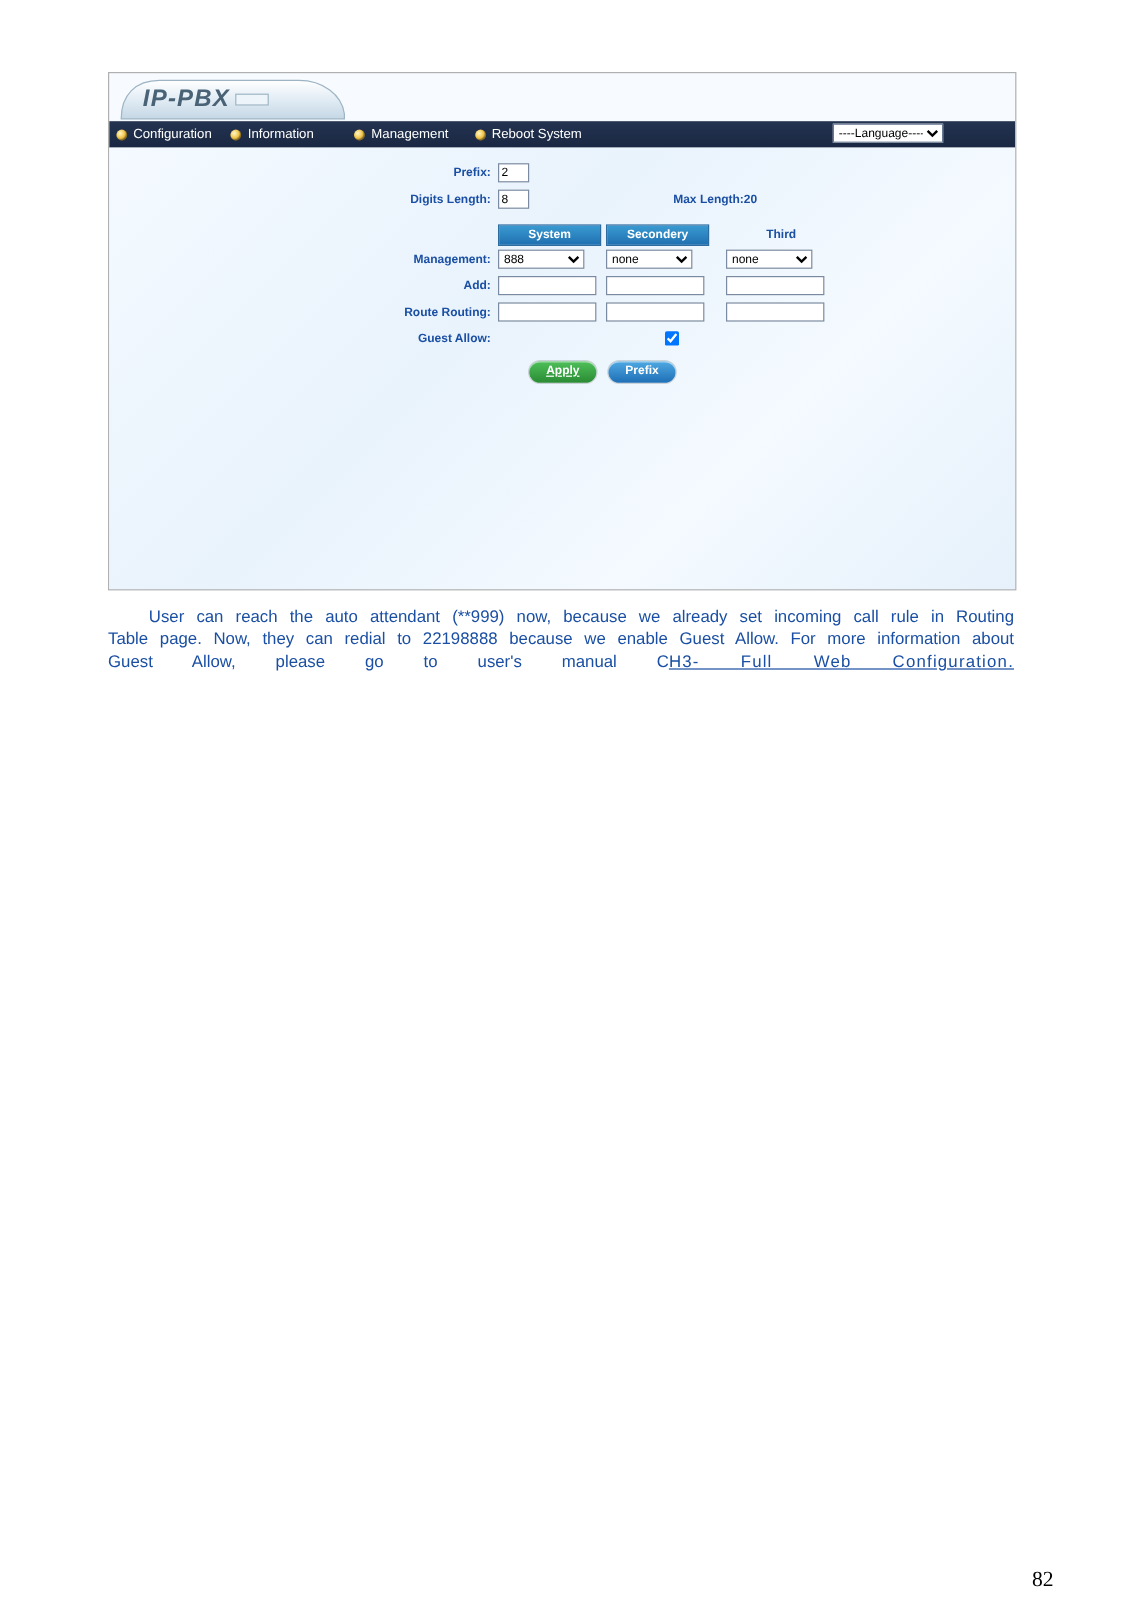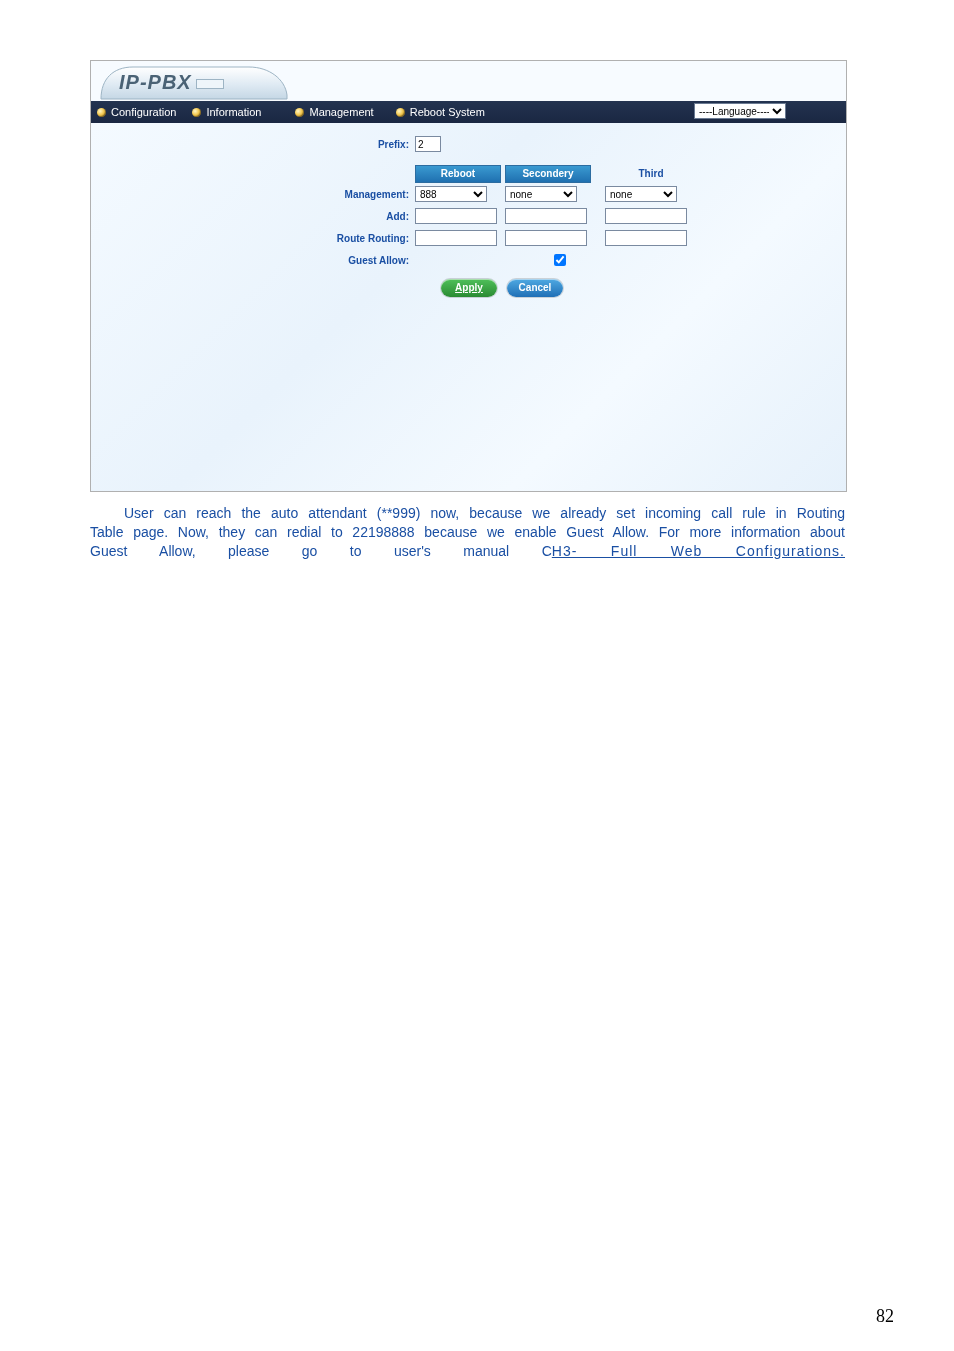--- a/index.html
+++ b/index.html
@@ -212,21 +212,21 @@
     color: #1a4fa3;
     text-align: justify;
     text-align-last: justify;
     line-height: 1.35;
   }
   .caption .line { display:block; }
   .caption .line.last { text-align: justify; text-align-last: justify; word-spacing: 0.1em; }
   .ch-link { text-decoration: underline; color: #1a4fa3; letter-spacing: 1px; }
   .page-num {
     position: absolute;
-    right: 60px;
+    right: 76px;
     bottom: 24px;
     font-family: "Times New Roman", Times, serif;
     font-size: 18px;
     color: #000;
   }
 </style>
 </head>
 <body>
 
 <div class="page">
@@ -272,24 +272,29 @@
         </select>
       </div>
 
       <div class="content">
         <div class="form-area">
 
           <div class="row">
             <div class="lbl">Prefix:</div>
             <input class="tinput small" value="2" style="">
           </div>
+          <div class="row">
+            <div class="lbl">Digits Length:</div>
+            <input class="tinput small" value="8" style="">
+            <div class="maxlen">Max Length:20</div>
+          </div>
 
           <div class="hdr-row">
             <div class="hdr-spacer"></div>
-            <div class="hdr-cell hdr-primary">Reboot</div>
+            <div class="hdr-cell hdr-primary">System</div>
             <div class="hdr-cell hdr-secondary">Secondery</div>
             <div class="hdr-cell hdr-third">Third</div>
           </div>
 
           <div class="row">
             <div class="lbl">Management:</div>
             <div class="cells">
               <div class="col-p"><select class="dd"><option>888</option></select></div>
               <div class="col-s"><select class="dd"><option>none</option></select></div>
               <div class="col-t"><select class="dd"><option>none</option></select></div>
@@ -318,31 +323,31 @@
           <div class="row">
             <div class="lbl">Guest Allow:</div>
             <div class="ga-cell">
                 <input type="checkbox" class="cb" checked="" style="">
               </div>
           </div>
 
 
           <div class="btn-row">
             <span class="pill apply">Apply</span>
-            <span class="pill cancel">Cancel</span>
+            <span class="pill cancel">Prefix</span>
           </div>
 
         </div>
       </div>
 
     </div>
 
     <div class="caption">
       <span class="line" style="text-indent:34px;">User can reach the auto attendant (**999) now, because we already set incoming call rule in Routing</span>
       <span class="line">Table page. Now, they can redial to 22198888 because we enable Guest Allow. For more information about</span>
       <span class="line last">
-        <span>Guest   Allow,   please   go   to   user's   manual   C</span><a class="ch-link">H3-   Full   Web  Configurations.</a>
+        <span>Guest   Allow,   please   go   to   user's   manual   C</span><a class="ch-link">H3-   Full   Web  Configuration.</a>
       </span>
     </div>
   </div>
 
   <div class="page-num">82</div>
 </div>
 
 </body></html>

